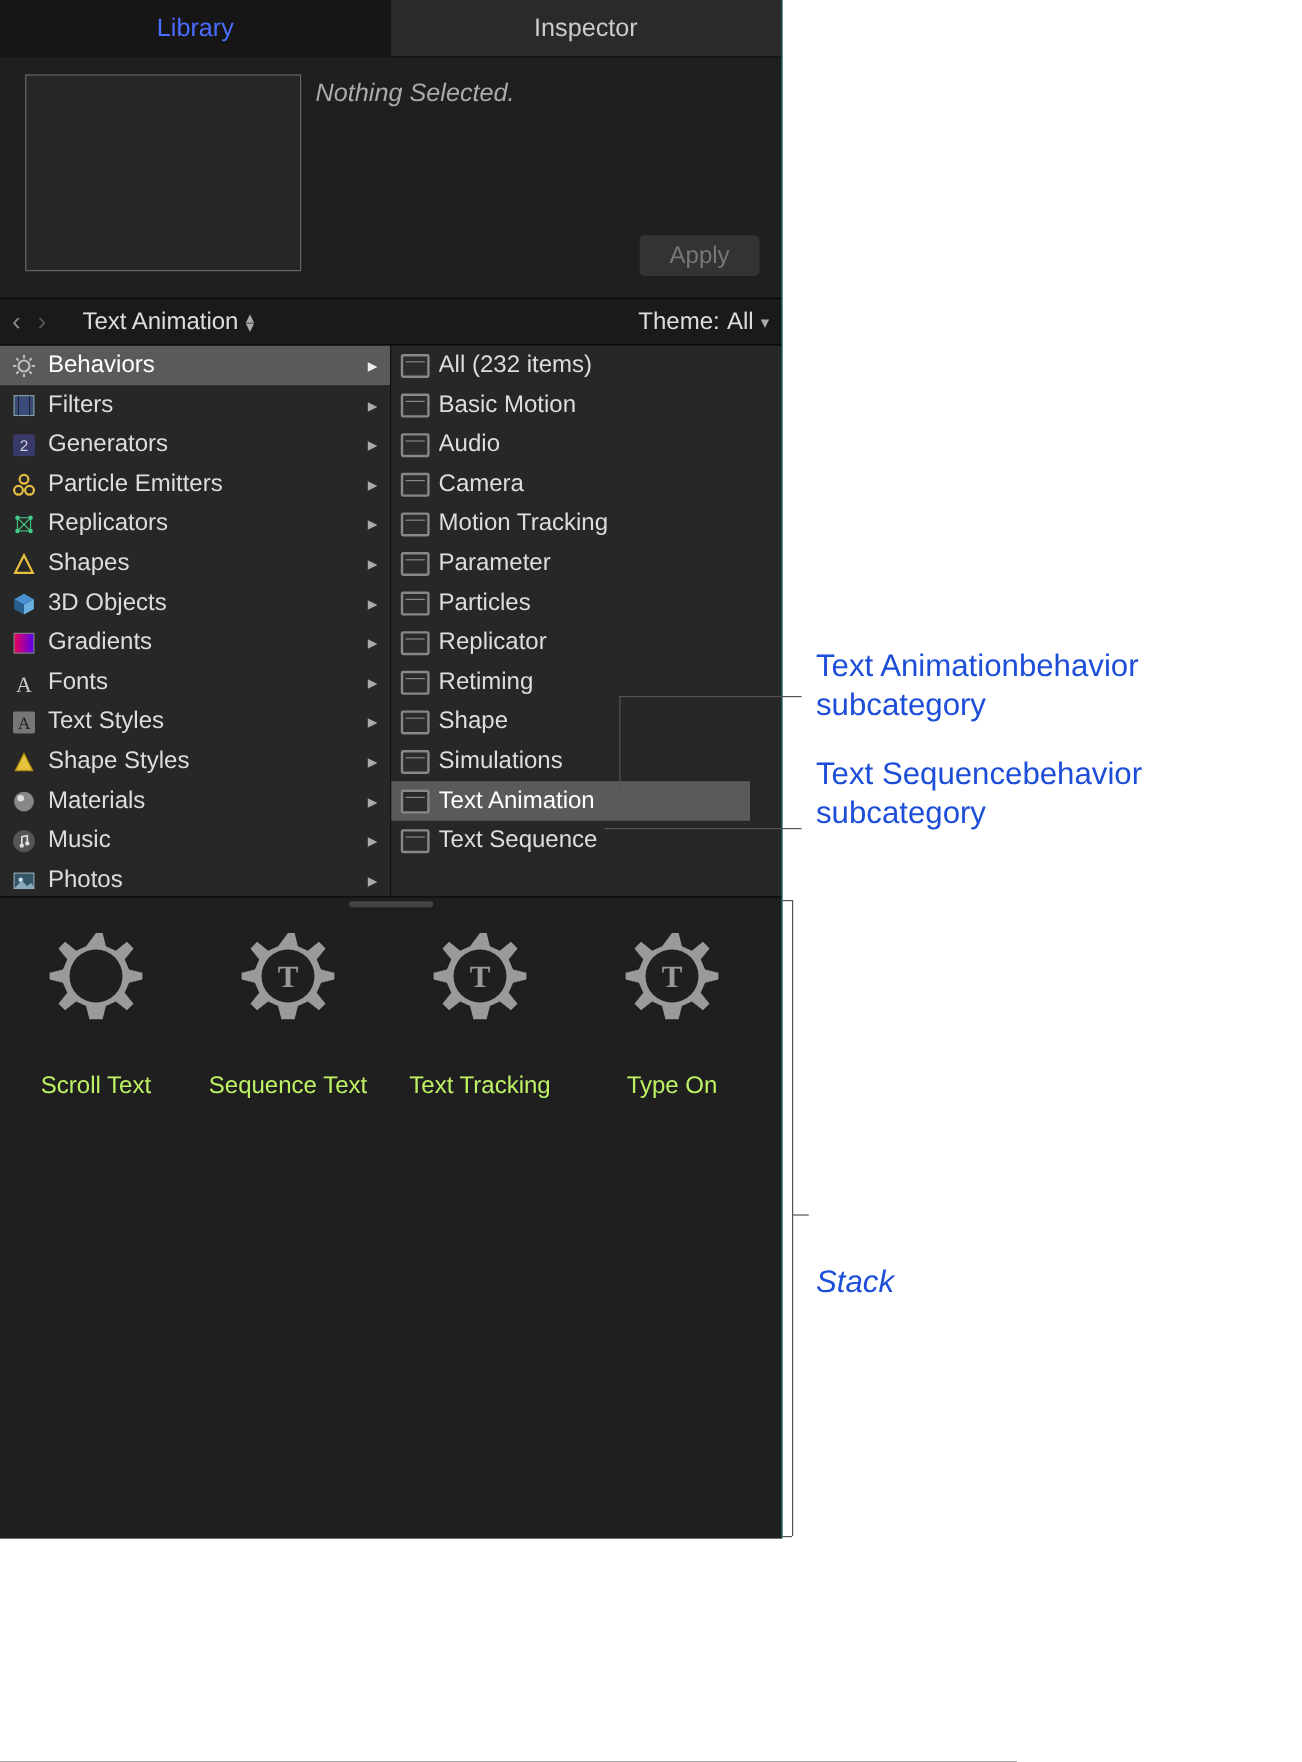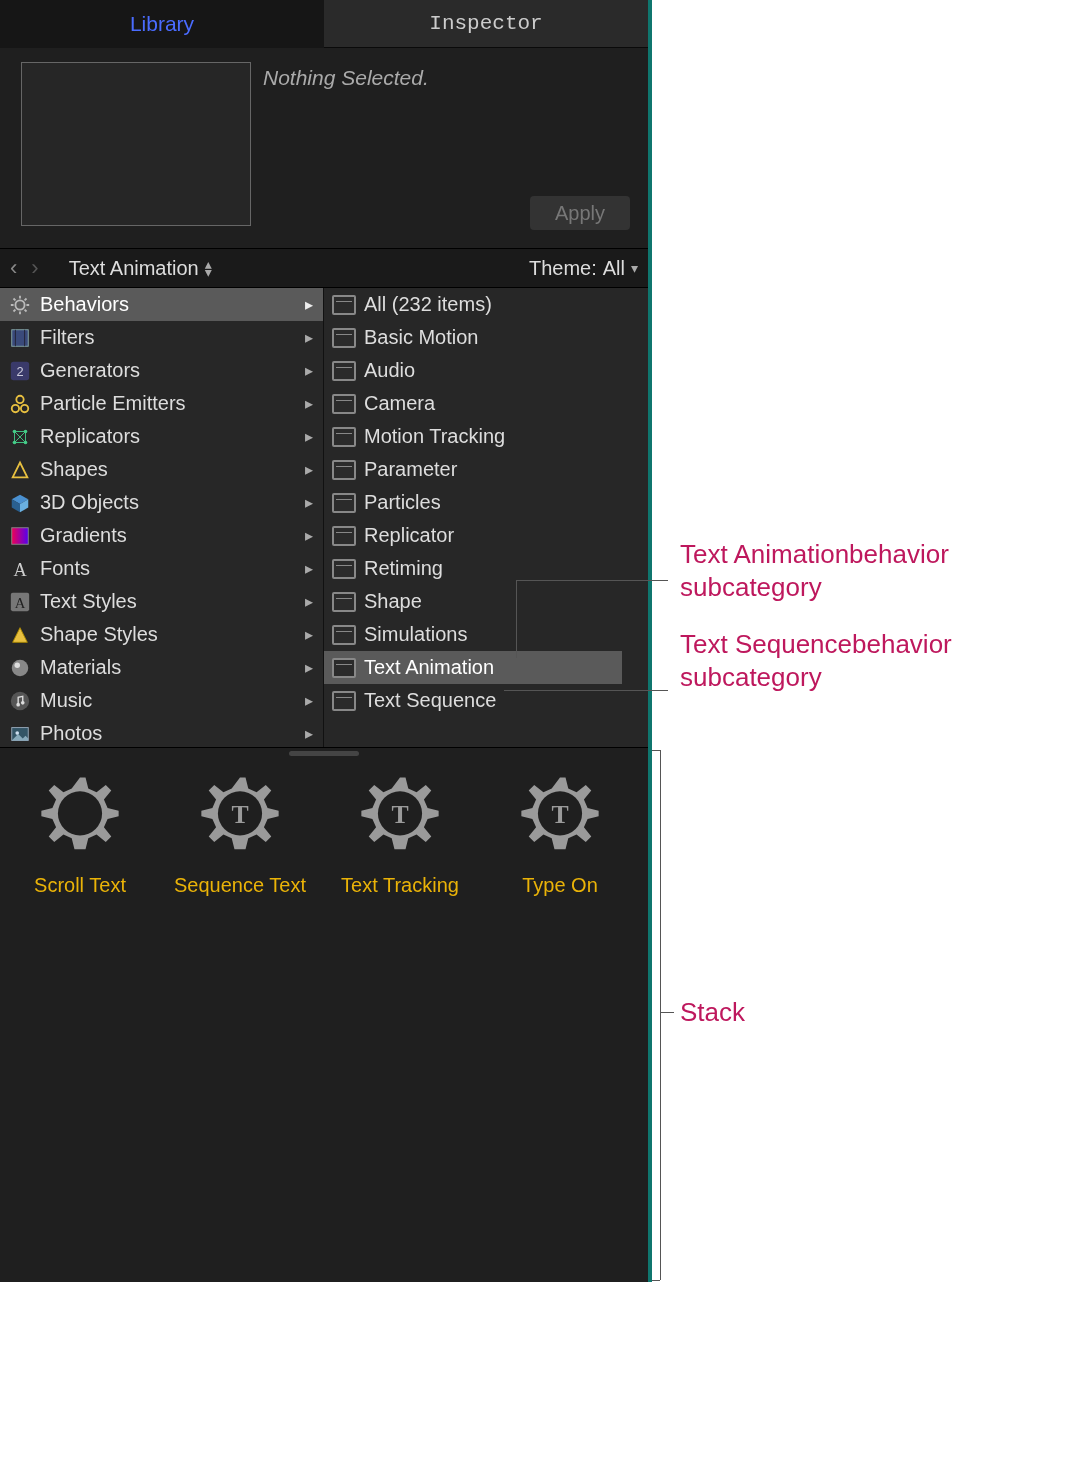--- a/index.html
+++ b/index.html
@@ -13,39 +13,39 @@
     color: #ccc;
   }
   .app-panel {
     position: absolute;
     left: 0; top: 0;
     width: 652px;
     height: 1282px;
     background: #1f1f1f;
     display: flex;
     flex-direction: column;
-    border-right: 4px solid #0f766e;
+    border-right: 1px solid #0f766e;
   }
   
   .tabs {
     display: flex;
     height: 48px;
     background: #1a1a1a;
   }
   .tab {
     flex: 1;
     display: flex;
     align-items: center;
     justify-content: center;
     font-size: 21px;
     color: #ccc;
     cursor: pointer;
   }
   .tab.active { color: #4a6cff; background: #161616; }
-  .tab:not(.active) { background: #2a2a2a; border-bottom: 1px solid #0a0a0a; font-family: Liberation Mono, monospace;}
+  .tab:not(.active) { background: #2a2a2a; border-bottom: 1px solid #0a0a0a;}
   
   .preview-area {
     height: 200px;
     background: #1f1f1f;
     display: flex;
     padding: 14px 21px;
     gap: 12px;
     position: relative;
   }
   .preview-box {
@@ -157,26 +157,26 @@
     gap: 0px;
   }
   .stack-item {
     width: 160px;
     display:flex; flex-direction:column; align-items:center; gap:10px;
     color:#ddd; font-size:20px; cursor:pointer;
     text-align:center;
   }
   .gear { width:92px; height:92px; }
   .gear svg { width:100%; height:100%; }
-  .gear-label { font-size:20px; color:#eab308;}
+  .gear-label { font-size:20px; color:#bef264;margin-top:20px;}
   
   .annotation {
     position:absolute;
     font-size:26px;
-    color:#be185d;
+    color:#1d4ed8;
     font-family: -apple-system, "Helvetica Neue", Arial, sans-serif;
     line-height:1.25;
   }
   .leader {
     position:absolute;
     height:1px;
     background:#555;
   }
 </style>
 </head>
@@ -481,13 +481,13 @@
 
 <div class="leader" style="left:504px; top:690px; width:164px;"></div>
 <div class="annotation" style="left:680px; top:628px;">
   <div>Text Sequencebehavior subcategory</div>
 </div>
 
 <div class="leader" style="left:660px; top:750px; width:1px; height:530px; background:#555;"></div>
 <div class="leader" style="left:652px; top:750px; width:8px;"></div>
 <div class="leader" style="left:652px; top:1280px; width:8px;"></div>
 <div class="leader" style="left:660px; top:1012px; width:14px;"></div>
-<div class="annotation" style="left:680px; top:996px;">Stack</div>
+<div class="annotation" style="left:680px; top:1052px;font-style:italic;">Stack</div>
 
 </body></html>

